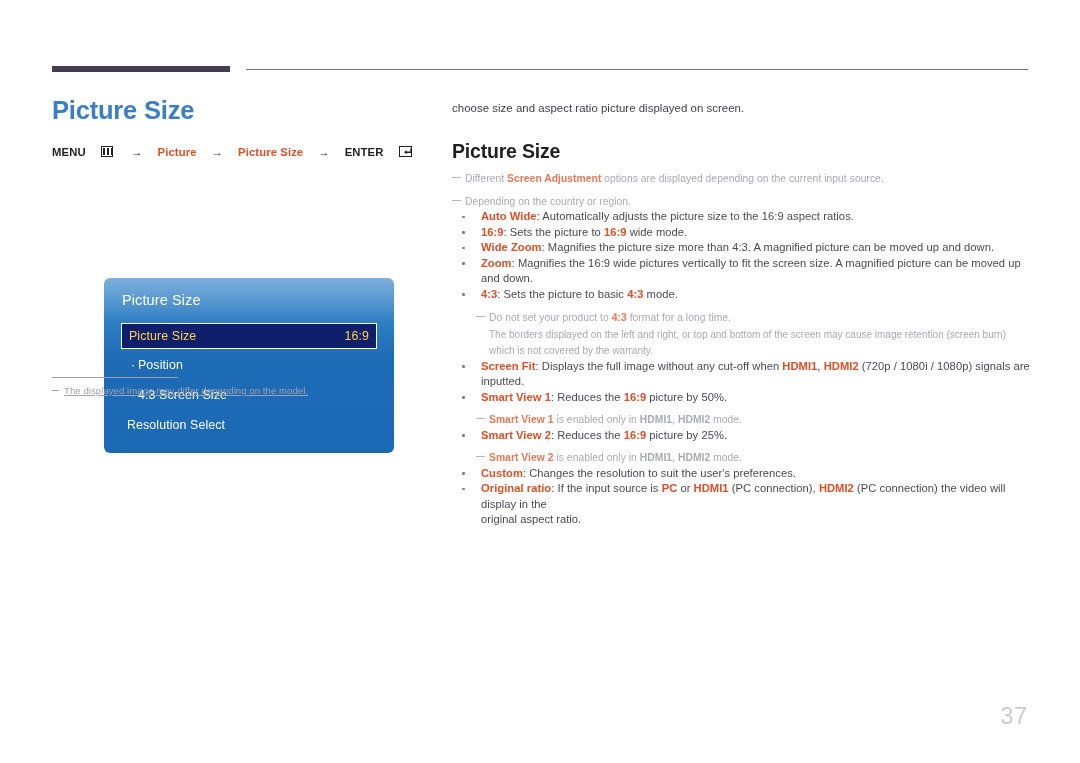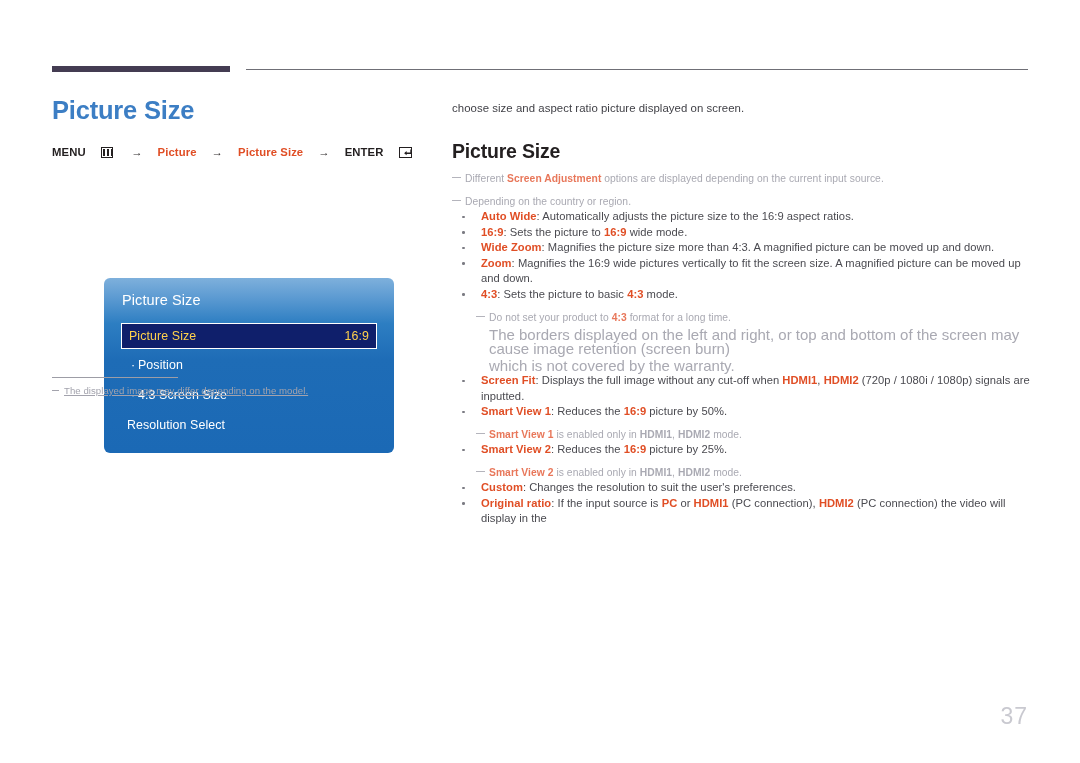--- a/index.html
+++ b/index.html
@@ -54,21 +54,21 @@
   }
 
   .menu-path {
     margin-top: 21px;
     font-size: 11.3px;
     font-weight: bold;
     color: #231f20;
     letter-spacing: 0.1px;
     white-space: nowrap;
     display: flex;
-    align-items: center;
+    align-items: flex-start;
     gap: 12px;
   }
   .menu-path .accent { color: #e04e25; }
   .menu-path .arrow { padding: 0 3px; font-weight: normal; }
 
   
   .icon-menu {
     display: inline-block;
     position: relative;
     width: 15px;
@@ -234,21 +234,21 @@
   }
   .note .accent { color: #e8775a; font-weight: bold; }
   .note .bold-gray { color: #aaaab3; font-weight: bold; }
 
   .note.indent { margin-left: 24px; }
   .note.tight { margin-top: 8px; }
 
   .note-cont {
     margin-top: 2px;
     padding-left: 37px;
-    font-size: 15px;
+    font-size: 10px;
     color: #a9a9b2;
     line-height: 14.5px;
   }
 
   
   .bullet {
     position: relative;
     padding-left: 29px;
     font-size: 11.2px;
     color: #4a4a50;
@@ -405,18 +405,19 @@
     </div>
 
     <div class="bullet">
       <span class="k">Custom</span><span>: Changes the resolution to suit the user's preferences.</span>
     </div>
 
 
     <div class="bullet">
       <span class="k">Original ratio</span><span>: If the input source is </span><span class="k">PC</span><span> or </span><span class="k">HDMI1</span><span> (PC connection), </span><span class="k">HDMI2</span><span> (PC connection) the video will display in the</span>
     </div>
+    <div class="bullet-sub">original aspect ratio.</div>
 
   </div>
 
   <div class="page-num">37</div>
 
 </div>
 
 </body></html>

